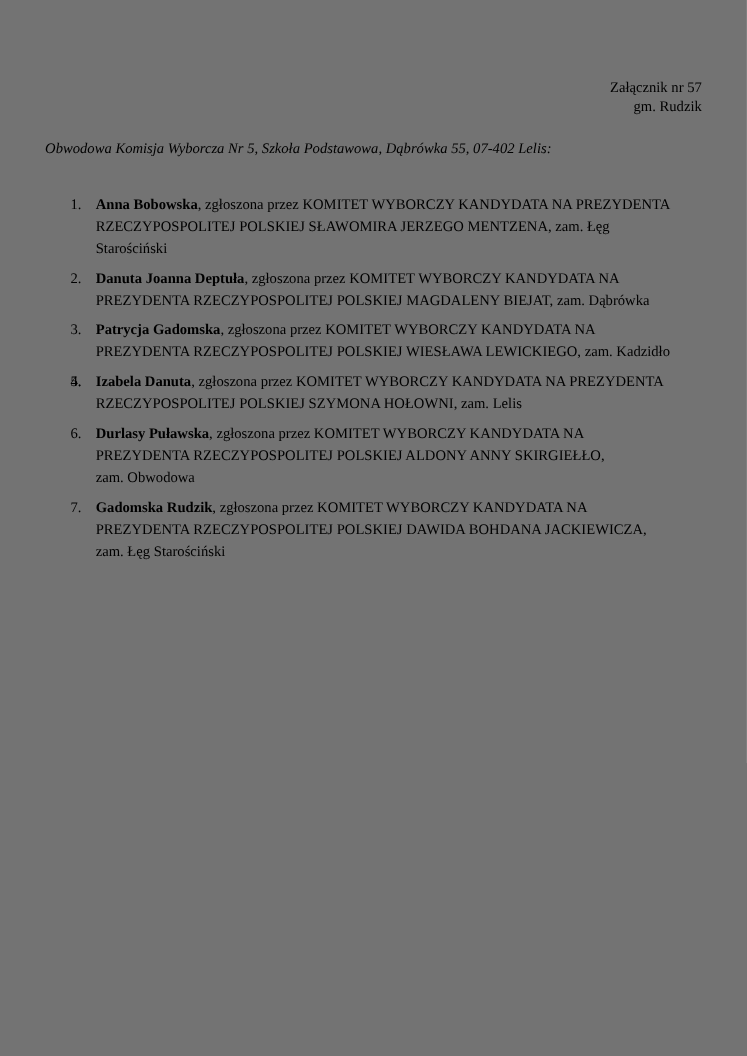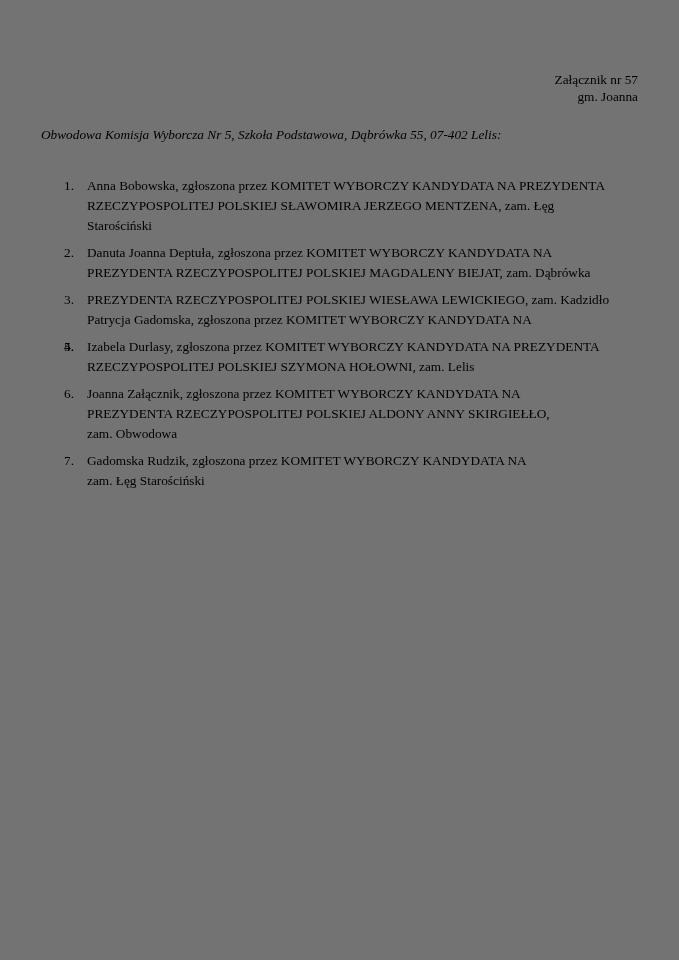--- a/index.html
+++ b/index.html
@@ -11,30 +11,30 @@
     .page { position: absolute; left: 0; top: 0; width: 679px; height: 960px; background: #737373; }
     .header-right {
       position: absolute; right: 41px; top: 71px; text-align: right; line-height: 17px;
     }
     .intro { position: absolute; left: 41px; top: 126px; line-height: 17px; white-space: nowrap; font-style: italic; }
     .list { position: absolute; left: 0; top: 176px; width: 679px; }
     .item { position: relative; margin-bottom: 7px; }
     .num { position: absolute; left: 64px; top: 0; line-height: 20px; }
     .body { margin-left: 87px; width: 560px; line-height: 20px; }
     .line { display: block; white-space: nowrap; }
-    .name { font-weight: normal; text-align: right; }
+    .name { font-weight: bold; text-align: right; }
   </style>
 </head>
 <body>
 
 <div class="page">
 
   <div class="header-right">
     <div>Załącznik nr 57</div>
-    <div>gm. Joanna</div>
+    <div>gm. Rudzik</div>
   </div>
 
   <div class="intro">Obwodowa Komisja Wyborcza Nr 5, Szkoła Podstawowa, Dąbrówka 55, 07-402 Lelis:</div>
 
   <div class="list">
 
     <div class="item">
       <span class="num">1.</span>
       <div class="body">
         <span class="line"><span class="name">Anna Bobowska</span><span>, zgłoszona przez KOMITET WYBORCZY KANDYDATA NA PREZYDENTA</span></span>
@@ -47,48 +47,49 @@
       <span class="num">2.</span>
       <div class="body">
         <span class="line"><span class="name">Danuta Joanna Deptuła</span><span>, zgłoszona przez KOMITET WYBORCZY KANDYDATA NA</span></span>
         <span class="line">PREZYDENTA RZECZYPOSPOLITEJ POLSKIEJ MAGDALENY BIEJAT, zam. Dąbrówka</span>
       </div>
     </div>
 
     <div class="item">
       <span class="num">3.</span>
       <div class="body">
+        <span class="line"><span class="name">Patrycja Gadomska</span><span>, zgłoszona przez KOMITET WYBORCZY KANDYDATA NA</span></span>
         <span class="line">PREZYDENTA RZECZYPOSPOLITEJ POLSKIEJ WIESŁAWA LEWICKIEGO, zam. Kadzidło</span>
-        <span class="line"><span class="name">Patrycja Gadomska</span><span>, zgłoszona przez KOMITET WYBORCZY KANDYDATA NA</span></span>
       </div>
     </div>
 
     <div class="item">
       <span class="num">4.</span>
     </div>
 
     <div class="item">
       <span class="num">5.</span>
       <div class="body">
-        <span class="line"><span class="name">Izabela Durlasy</span><span>, zgłoszona przez KOMITET WYBORCZY KANDYDATA NA PREZYDENTA</span></span>
+        <span class="line"><span class="name">Izabela Danuta</span><span>, zgłoszona przez KOMITET WYBORCZY KANDYDATA NA PREZYDENTA</span></span>
         <span class="line">RZECZYPOSPOLITEJ POLSKIEJ SZYMONA HOŁOWNI, zam. Lelis</span>
       </div>
     </div>
 
     <div class="item">
       <span class="num">6.</span>
       <div class="body">
-        <span class="line"><span class="name">Joanna Załącznik</span><span>, zgłoszona przez KOMITET WYBORCZY KANDYDATA NA</span></span>
+        <span class="line"><span class="name">Durlasy Puławska</span><span>, zgłoszona przez KOMITET WYBORCZY KANDYDATA NA</span></span>
         <span class="line">PREZYDENTA RZECZYPOSPOLITEJ POLSKIEJ ALDONY ANNY SKIRGIEŁŁO,</span>
         <span class="line">zam. Obwodowa</span>
       </div>
     </div>
 
     <div class="item">
       <span class="num">7.</span>
       <div class="body">
         <span class="line"><span class="name">Gadomska Rudzik</span><span>, zgłoszona przez KOMITET WYBORCZY KANDYDATA NA</span></span>
+        <span class="line">PREZYDENTA RZECZYPOSPOLITEJ POLSKIEJ DAWIDA BOHDANA JACKIEWICZA,</span>
         <span class="line">zam. Łęg Starościński</span>
       </div>
     </div>
 
   </div>
 </div>
 
 </body></html>

